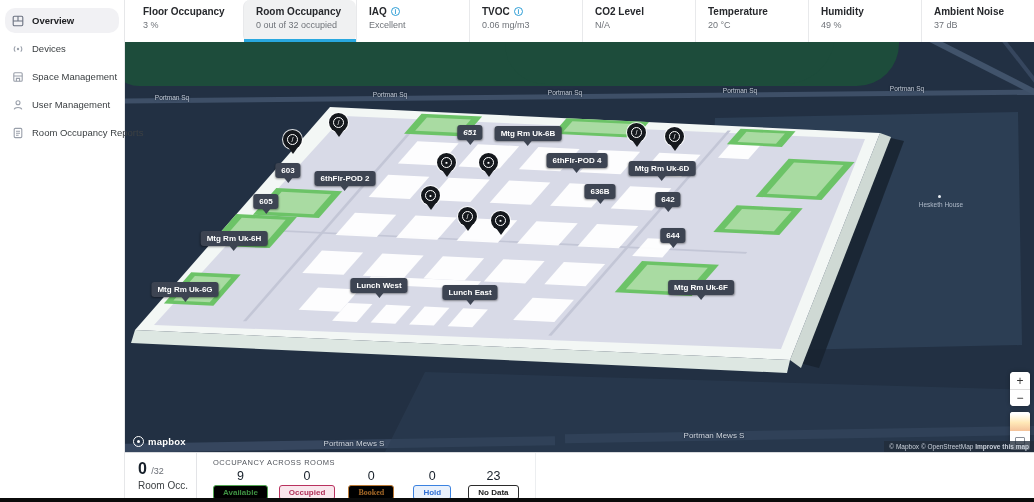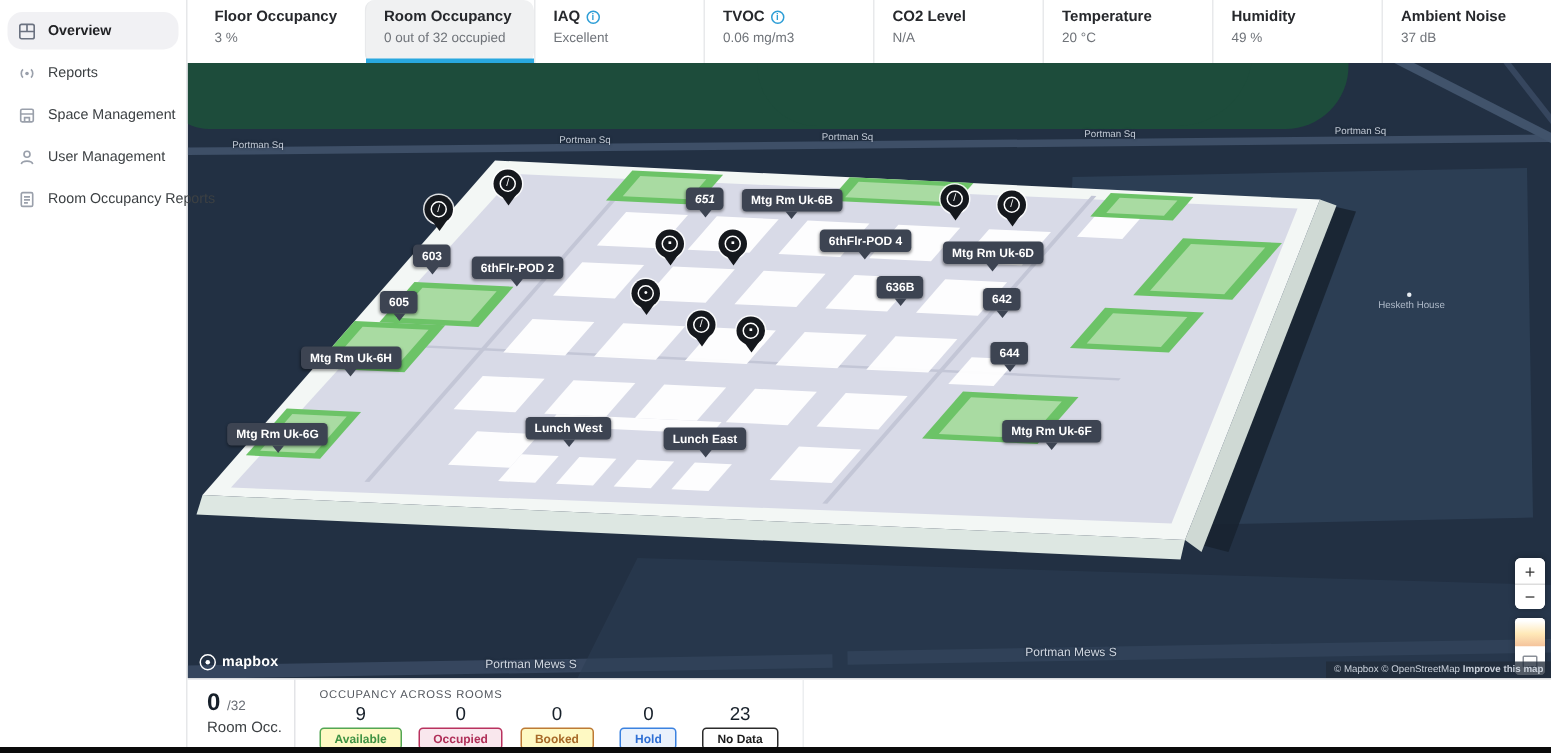--- a/index.html
+++ b/index.html
@@ -69,23 +69,23 @@
   .occ-cell { width:72px; padding:7px 0 0 13px; border-right:1px solid #e3e4e7; }
   .occ-count { font-size:16px; font-weight:700; color:#17202a; }
   .occ-total { font-size:9px; font-weight:400; color:#6b6f76; }
   .occ-label { font-size:10px; color:#3c4043; margin-top:2px; }
   .occ-section { padding:5px 16px 0 16px; border-right:1px solid #eceef0; }
   .occ-title { font-size:7.5px; letter-spacing:.5px; color:#53575e; font-weight:500; }
   .status-row { display:flex; gap:11px; margin-top:2px; }
   .status-group { display:flex; flex-direction:column; align-items:center; min-width:50px; }
   .status-count { font-size:12.5px; color:#17202a; }
   .badge { font-size:8px; font-weight:700; padding:2px 9px; border-radius:3px; border:1px solid; margin-top:2px; white-space:nowrap; }
-  .badge.st-0 { border-color:#53a653; color:#3f9243; background:#fef9c3; }
+  .badge.st-0 { border-color:#53a653; color:#3f9243; background:#000000; }
   .badge.st-1 { border-color:#b9325f; color:#b03059; background:#f9e7ed; }
-  .badge.st-2 { border-color:#bd7a34; color:#a86a28; background:#fef9c3; }
+  .badge.st-2 { border-color:#bd7a34; color:#a86a28; background:#000000;font-family:Liberation Serif, serif; }
   .badge.st-3 { border-color:#3b82e0; color:#2f6fd4; background:#e9f1fc; }
   .badge.st-4 { border-color:#2b2b2b; color:#1c1c1c; background:#ffffff; }
 
   .bottom-border { position:absolute; left:0; bottom:0; width:100%; height:4px; background:#0b0b0b; z-index:40; }
 </style>
 </head>
 <body>
 
 <div class="app">
 
@@ -96,21 +96,21 @@
           <rect x="1.2" y="1.2" width="9.6" height="9.6" rx="1.2"></rect>
             <path d="M6 1.2 V6 H10.8 M1.2 6 H6"></path>
         </svg>
         <span>Overview</span>
       </div>
       <div class="sb-item">
         <svg width="12" height="12" viewBox="0 0 12 12" fill="none" stroke="#9aa0ab" stroke-width="1.1">
           <circle cx="6" cy="6" r="1.2" fill="#9aa0ab" stroke="none"></circle>
           <path d="M3.3 3.3 a3.8 3.8 0 0 0 0 5.4 M8.7 3.3 a3.8 3.8 0 0 1 0 5.4"></path>
         </svg>
-        <span>Reports</span>
+        <span>Devices</span>
       </div>
       <div class="sb-item">
         <svg width="12" height="12" viewBox="0 0 12 12" fill="none" stroke="#9aa0ab" stroke-width="1.1">
           <rect x="1.8" y="1.8" width="8.4" height="8.4" rx="1"></rect>
             <path d="M4.4 10.2 V7.4 h3.2 v2.8 M1.8 5 h8.4"></path>
         </svg>
         <span>Space Management</span>
       </div>
       <div class="sb-item">
         <svg width="12" height="12" viewBox="0 0 12 12" fill="none" stroke="#9aa0ab" stroke-width="1.1">

